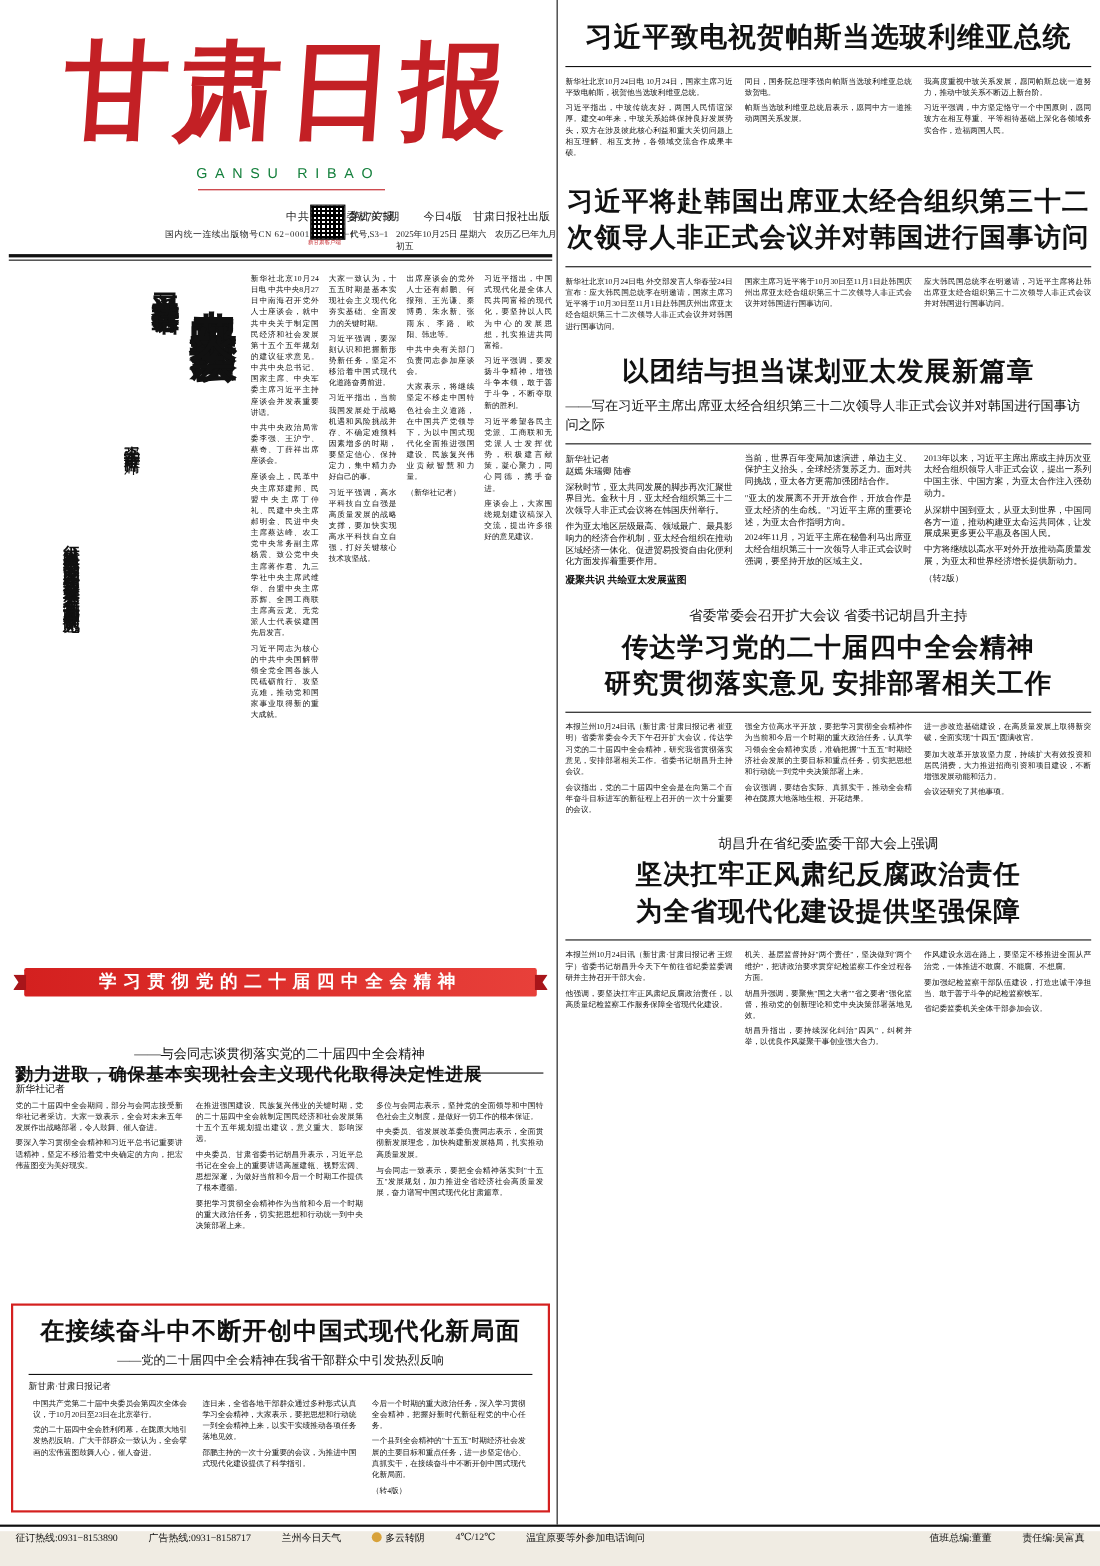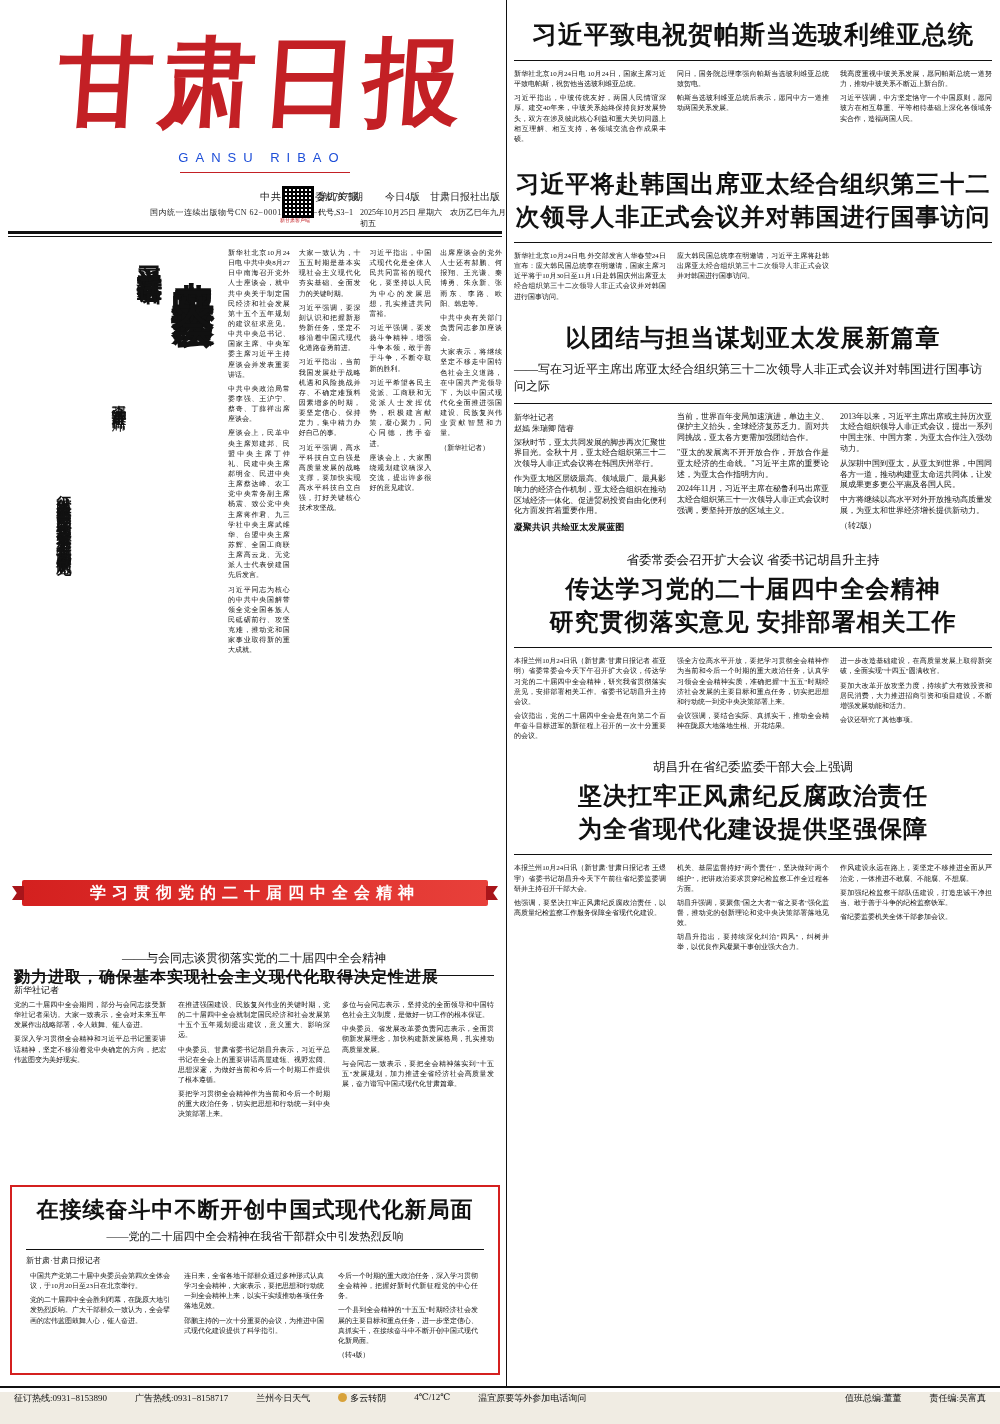--- a/index.html
+++ b/index.html
@@ -11,21 +11,21 @@
   .tiny{font-size:8px;line-height:1.35;}
   .justify{text-align:justify;font-family:Liberation Serif, serif;}
 
   
   .masthead{position:absolute;left:0;top:0;width:508px;height:232px;}
   .mh-title{position:absolute;left:52px;top:28px;width:420px;height:110px;
     font-family:"Liberation Serif",serif;font-size:96px;font-weight:bold;color:#c32025;
     letter-spacing:6px;text-align:center;line-height:110px;
     transform:skewX(-4deg);}
   .mh-pinyin{position:absolute;left:52px;top:150px;width:420px;text-align:center;
-    font-size:13px;letter-spacing:7px;color:#1d4ed8;font-family:"Liberation Sans",sans-serif;}
+    font-size:13px;letter-spacing:7px;color:#15803d;font-family:"Liberation Sans",sans-serif;}
   .mh-sep{position:absolute;left:180px;top:172px;width:170px;height:1px;background:#c32025;}
   .mh-org{position:absolute;left:260px;top:190px;font-size:10px;color:#222;letter-spacing:1px;}
   .mh-line2{position:absolute;left:150px;top:207px;font-size:8px;color:#222;letter-spacing:0.5px;}
   .mh-col2{position:absolute;left:385px;top:190px;font-size:10px;color:#222;}
   .mh-col2b{position:absolute;left:360px;top:207px;font-size:8px;color:#222;}
   .mh-no{position:absolute;left:318px;top:190px;font-size:10px;}
   .mh-no2{position:absolute;left:318px;top:207px;font-size:8px;}
   .qr{position:absolute;left:282px;top:186px;width:30px;height:30px;
     background:
       repeating-linear-gradient(0deg,#000 0 2px,#fff 2px 4px),
@@ -148,30 +148,30 @@
       <p>座谈会上，民革中央主席郑建邦、民盟中央主席丁仲礼、民建中央主席郝明金、民进中央主席蔡达峰、农工党中央常务副主席杨震、致公党中央主席蒋作君、九三学社中央主席武维华、台盟中央主席苏辉、全国工商联主席高云龙、无党派人士代表侯建国先后发言。</p>
       <p>习近平同志为核心的中共中央国解带领全党全国各族人民砥砺前行、攻坚克难，推动党和国家事业取得新的重大成就。</p>
     </div>
     <div class="lcol">
       <p>大家一致认为，十五五时期是基本实现社会主义现代化夯实基础、全面发力的关键时期。</p>
       <p>习近平强调，要深刻认识和把握新形势新任务，坚定不移沿着中国式现代化道路奋勇前进。</p>
       <p>习近平指出，当前我国发展处于战略机遇和风险挑战并存、不确定难预料因素增多的时期，要坚定信心、保持定力，集中精力办好自己的事。</p>
       <p>习近平强调，高水平科技自立自强是高质量发展的战略支撑，要加快实现高水平科技自立自强，打好关键核心技术攻坚战。</p>
     </div>
     <div class="lcol">
+      <p>出席座谈会的党外人士还有郝鹏、何报翔、王光谦、秦博勇、朱永新、张雨东、李路、欧阳、韩忠等。</p>
+      <p>中共中央有关部门负责同志参加座谈会。</p>
+      <p>大家表示，将继续坚定不移走中国特色社会主义道路，在中国共产党领导下，为以中国式现代化全面推进强国建设、民族复兴伟业贡献智慧和力量。</p>
+      <p>（新华社记者）</p>
+    </div>
+    <div class="lcol">
       <p>习近平指出，中国式现代化是全体人民共同富裕的现代化，要坚持以人民为中心的发展思想，扎实推进共同富裕。</p>
       <p>习近平强调，要发扬斗争精神，增强斗争本领，敢于善于斗争，不断夺取新的胜利。</p>
       <p>习近平希望各民主党派、工商联和无党派人士发挥优势，积极建言献策，凝心聚力，同心同德，携手奋进。</p>
       <p>座谈会上，大家围绕规划建议稿深入交流，提出许多很好的意见建议。</p>
-    </div>
-    <div class="lcol">
-      <p>出席座谈会的党外人士还有郝鹏、何报翔、王光谦、秦博勇、朱永新、张雨东、李路、欧阳、韩忠等。</p>
-      <p>中共中央有关部门负责同志参加座谈会。</p>
-      <p>大家表示，将继续坚定不移走中国特色社会主义道路，在中国共产党领导下，为以中国式现代化全面推进强国建设、民族复兴伟业贡献智慧和力量。</p>
-      <p>（新华社记者）</p>
     </div>
   </div>
 
   <div class="banner">
     <span>学习贯彻党的二十届四中全会精神</span>
   </div>
 
   <div class="h2-main">勠力进取，确保基本实现社会主义现代化取得决定性进展</div>
   <div class="h2-sub">——与会同志谈贯彻落实党的二十届四中全会精神</div>
   <div class="h2-rule"></div>
@@ -240,20 +240,23 @@
     </div>
 
     <div style="margin-top:20px;">
       <div class="r-h2">习近平将赴韩国出席亚太经合组织第三十二次领导人非正式会议并对韩国进行国事访问</div>
       <div class="r-rule"></div>
       <div class="r-cols3">
         <div class="c">
           <p>新华社北京10月24日电 外交部发言人华春莹24日宣布：应大韩民国总统李在明邀请，国家主席习近平将于10月30日至11月1日赴韩国庆州出席亚太经合组织第三十二次领导人非正式会议并对韩国进行国事访问。</p>
         </div>
         <div class="c">
+          <p>国家主席习近平将于10月30日至11月1日赴韩国庆州出席亚太经合组织第三十二次领导人非正式会议并对韩国进行国事访问。</p>
+        </div>
+        <div class="c">
           <p>应大韩民国总统李在明邀请，习近平主席将赴韩出席亚太经合组织第三十二次领导人非正式会议并对韩国进行国事访问。</p>
         </div>
       </div>
     </div>
 
     <div style="margin-top:16px;">
       <div class="r-h2">以团结与担当谋划亚太发展新篇章</div>
       <div class="r-sub">——写在习近平主席出席亚太经合组织第三十二次领导人非正式会议并对韩国进行国事访问之际</div>
       <div class="r-rule"></div>
       <div style="display:flex;gap:11px;">

